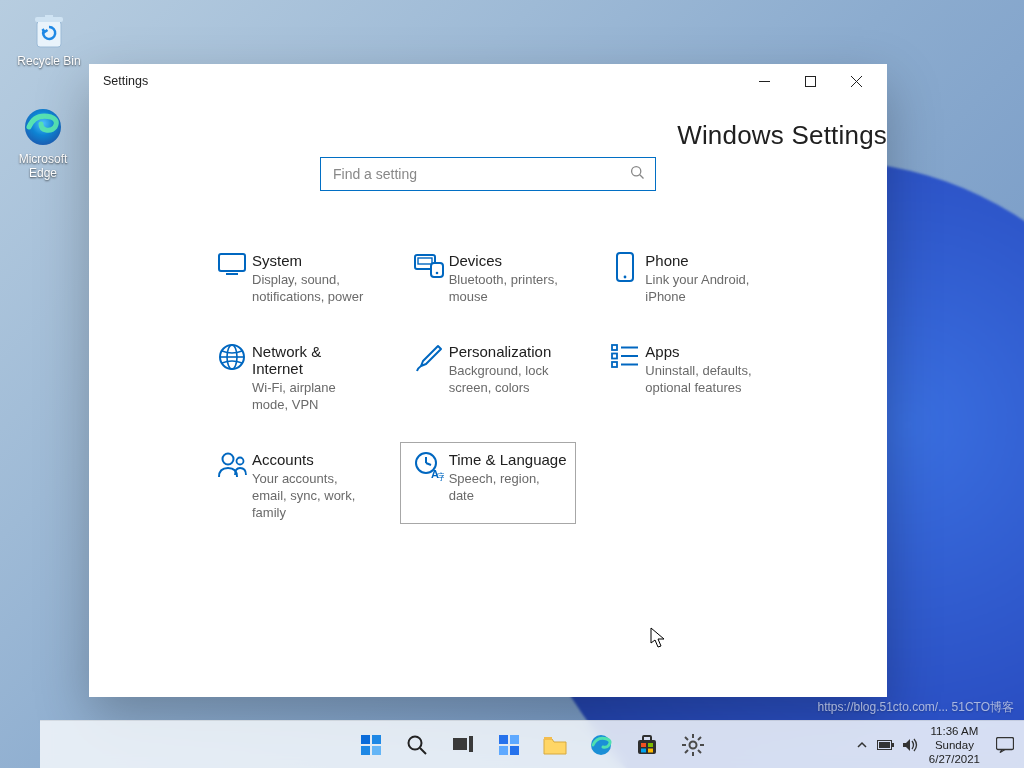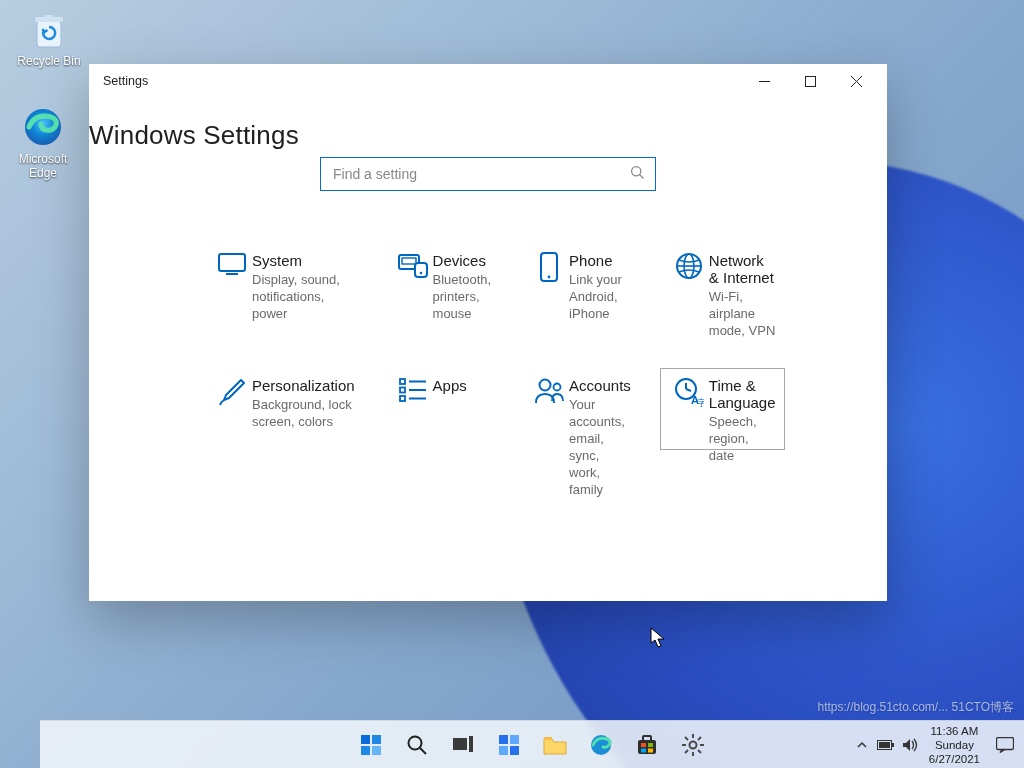--- a/index.html
+++ b/index.html
@@ -57,40 +57,40 @@
   }
   .recycle-bin { left: 12px; top: 6px; }
   .edge-icon  { left: 6px; top: 104px; }
 
   
   .window {
     position: absolute;
     left: 89px;
     top: 64px;
     width: 798px;
-    height: 537px;
+    height: 633px;
     background: #fff;
     box-shadow: 0 20px 50px rgba(0,0,0,0.25);
   }
   .titlebar {
     height: 34px;
     display: flex;
     align-items: center;
     padding: 0 8px 0 14px;
     font-size: 12.5px;
     color: #222;
   }
   .titlebar .title { flex: 1; }
   .titlebar .wc {
     width: 46px; height: 30px;
     display: flex; align-items: center; justify-content: center;
     cursor: pointer;
   }
   .page-title {
-    text-align: left;
+    text-align: right;
     font-size: 26px;
     font-weight: 400;
     color: #202020;
     margin-top: 22px;
     letter-spacing: .2px;
   }
   .search-wrap {
     margin: 6px auto 0;
     width: 336px;
     height: 34px;
@@ -104,21 +104,21 @@
     font-size: 14px;
     color: #333;
   }
   .search-wrap input::placeholder { color: #888; }
   .search-wrap .s-icon { color: #888; }
 
   .grid {
     margin: 52px auto 0;
     width: 570px;
     display: grid;
-    grid-template-columns: 1fr 1fr 1fr 1fr;
+    grid-template-columns: 1fr 1fr 1fr;
     column-gap: 44px;
     row-gap: 40px;
     gap: 20px;
   }
   .tile {
     display: flex;
     align-items: flex-start;
     padding: 8px;
     border: 1px solid transparent;
     cursor: pointer;
@@ -365,20 +365,21 @@
           <rect x="1" y="2" width="5" height="5" fill="none" stroke="#0067c0" stroke-width="1.8"></rect>
           <rect x="1" y="10.5" width="5" height="5" fill="none" stroke="#0067c0" stroke-width="1.8"></rect>
           <rect x="1" y="19" width="5" height="5" fill="none" stroke="#0067c0" stroke-width="1.8"></rect>
           <line x1="10" y1="4.5" x2="27" y2="4.5" stroke="#0067c0" stroke-width="2"></line>
           <line x1="10" y1="13" x2="27" y2="13" stroke="#0067c0" stroke-width="2"></line>
           <line x1="10" y1="21.5" x2="27" y2="21.5" stroke="#0067c0" stroke-width="2"></line>
         </svg>
       </div>
       <div class="tile-text">
         <div class="tile-title">Apps</div>
+        <div class="tile-sub">Uninstall, defaults, optional features</div>
       </div>
     </div>
 
     <div class="tile">
       <div class="tile-icon">
         <svg width="30" height="28" viewBox="0 0 30 28">
             <circle cx="11" cy="8" r="5.5" fill="none" stroke="#0067c0" stroke-width="2"></circle>
             <path d="M2 26 Q2 17 11 17 Q20 17 20 26" fill="none" stroke="#0067c0" stroke-width="2"></path>
             <circle cx="23" cy="10" r="3.5" fill="none" stroke="#0067c0" stroke-width="1.8"></circle>
             <path d="M18 24 Q18 17 23 17 Q29 17 29 24" fill="none" stroke="#0067c0" stroke-width="1.8"></path>

